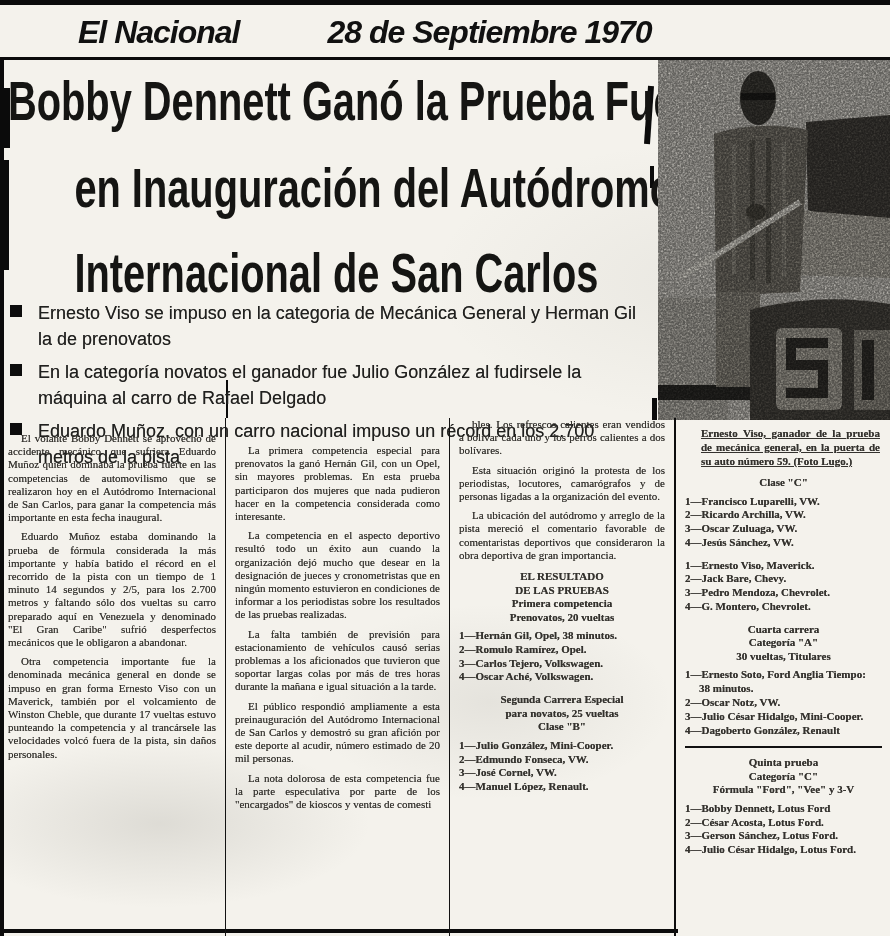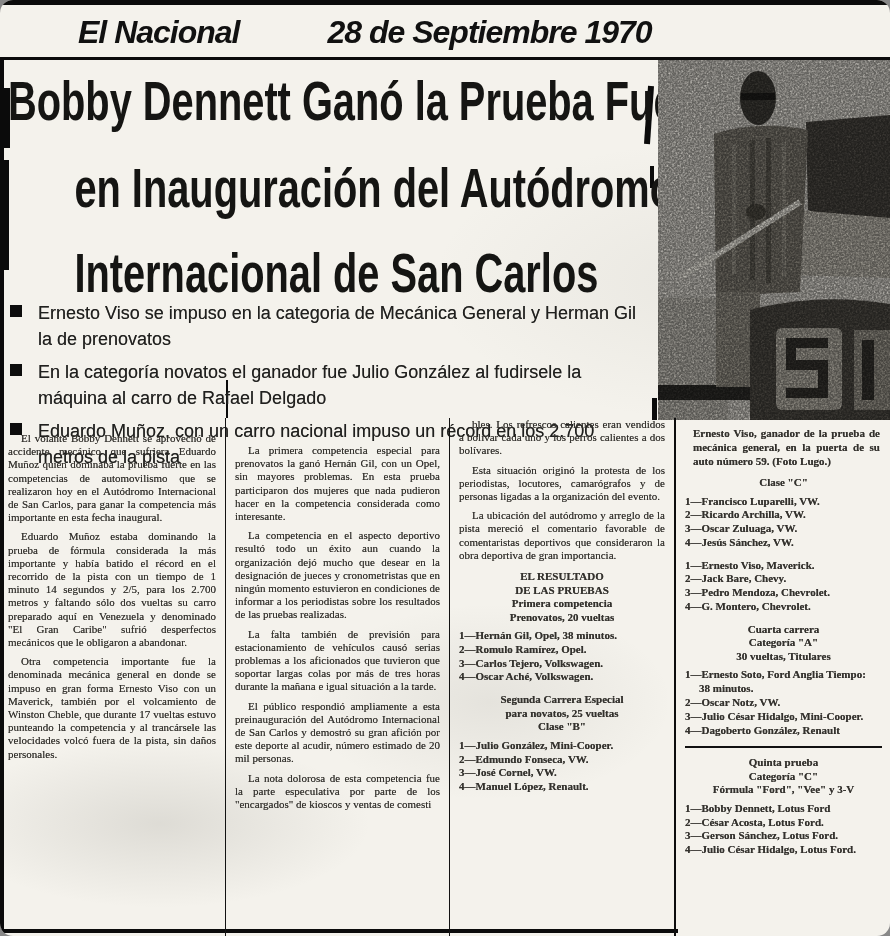--- a/index.html
+++ b/index.html
@@ -3,21 +3,21 @@
 <meta charset="utf-8">
 <style>
   html,body{margin:0;padding:0;background:#888;}
   .page{
     position:relative;width:890px;height:936px;overflow:hidden;
     background:
       radial-gradient(ellipse 300px 120px at 18% 88%, rgba(120,118,110,.18), transparent 70%),
       radial-gradient(ellipse 260px 140px at 55% 75%, rgba(120,118,110,.12), transparent 70%),
       radial-gradient(ellipse 400px 200px at 80% 30%, rgba(140,138,128,.10), transparent 70%),
       #f4f2ec;
-    font-family:"Liberation Serif", serif;color:#262522;border-radius:13px;
+    font-family:"Liberation Serif", serif;color:#262522;
   }
   
   .edge{position:absolute;background:#0b0b0b;}
   
   .masthead{position:absolute;top:8px;left:0;width:760px;height:48px;
     display:flex;align-items:center;
     font-family:"Liberation Sans", sans-serif;font-weight:bold;font-style:italic;
     font-size:32px;color:#111;letter-spacing:-1px;}
   .masthead .paper{margin-left:78px;}
   .masthead .date{margin-left:88px;}
@@ -43,21 +43,21 @@
   .col1{width:226px;padding:14px 9px 0 8px;border-right:1.6px solid #121212;}
   .col2{width:224px;padding:26px 9px 0 9px;border-right:1.6px solid #121212;}
   .col3{width:226px;padding:0 9px 14px 9px;border-right:2px solid #0d0d0d;}
   .col4{width:214px;padding:8px 8px 0 9px;}
   .dateline{font-weight:bold;text-align:center;margin:0 14px 8px 14px;}
   .para{margin:0 0 6px 0;text-indent:13px;}
   .res-head{font-weight:bold;text-align:center;margin:8px 0 5px 0;}
   .res-head > div{line-height:13.5px;}
   .res-list{margin:0 4px 9px 0;font-weight:bold;}
   .res-list > div{padding-left:14px;text-indent:-14px;line-height:13.8px;text-align:left;}
-  .caption{font-weight:bold;margin:0 2px 6px 8px;line-height:14px;}
+  .caption{font-weight:bold;margin:0 2px 6px 16px;line-height:14px;text-decoration:underline;}
   .col-rule{height:2px;background:#111;margin:4px 0 2px 0;}
 </style>
 </head>
 <body>
 
 <div class="page">
 
   <div class="edge" style="top:0;left:0;width:890px;height:5px;"></div>
   <div class="edge" style="top:60px;left:0;width:4px;height:876px;"></div>
   <div class="edge" style="top:88px;left:2px;width:8px;height:60px;"></div>

